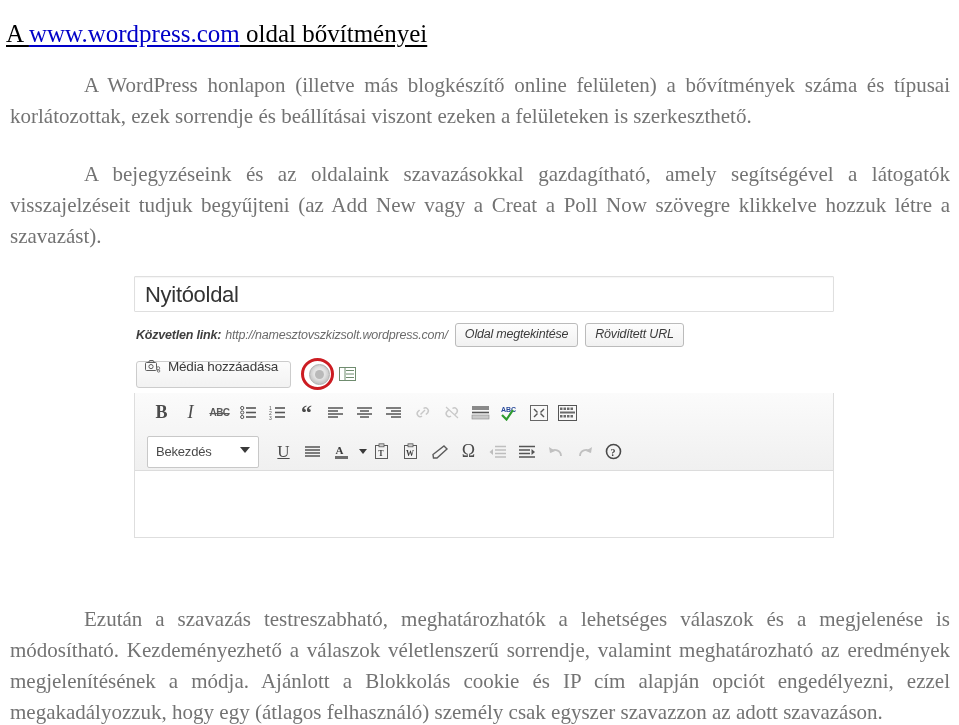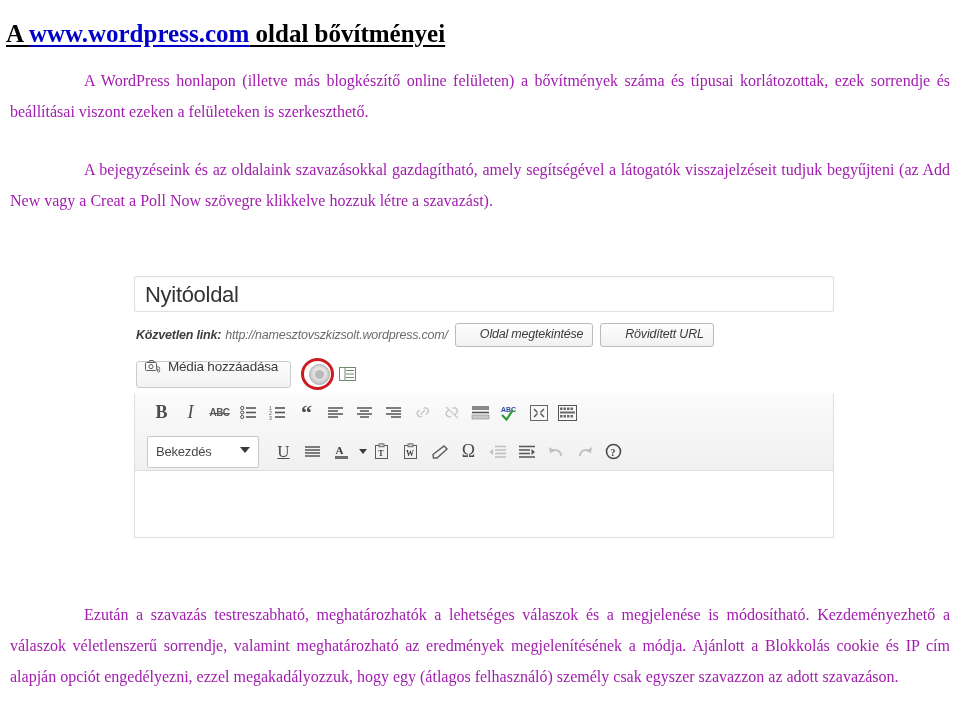--- a/index.html
+++ b/index.html
@@ -22,43 +22,43 @@
     height: 725px;
     box-sizing: border-box;
   }
 
   
   .doc-heading {
     position: absolute;
     left: 6px;
     top: 2px;
     font-size: 25px;
-    font-weight: bold;
+    font-weight: normal;
     letter-spacing: 0px;
     white-space: nowrap;
     line-height: 30px;
   }
   .doc-heading .seg {
     text-decoration: underline;
     text-underline-offset: 3px;
   }
   .doc-heading .link {
     color: #0000c8;
     text-decoration: underline;
     text-underline-offset: 3px;
   }
 
   
   .para {
     position: absolute;
-    font-size: 16px;
+    font-size: 21px;
     line-height: 31px;
     text-align: justify;
     text-justify: inter-word;
-    color: #a21caf;
+    color: #737373;
   }
   .para .indent { display: inline-block; width: 74px; }
 
   #para-intro {
     left: 10px;
     top: 49px;
     width: 940px;
   }
   #para-polls {
     left: 10px;
@@ -139,21 +139,21 @@
     letter-spacing: -0.2px;
   }
   .btn {
     display: inline-block;
     box-sizing: border-box;
     border: 1px solid #bbbbbb;
     border-radius: 3px;
     background: linear-gradient(#fdfdfd, #f1f1f1);
     color: #3c3c3c;
     font-size: 12.5px;
-    padding: 3px 9px 4px 24px;
+    padding: 3px 9px 4px 9px;
     line-height: 15px;
     letter-spacing: -0.2px;
     margin-left: 7px;
   }
 
   
   .media-row {
     position: absolute;
     left: 2px;
     top: 84px;

